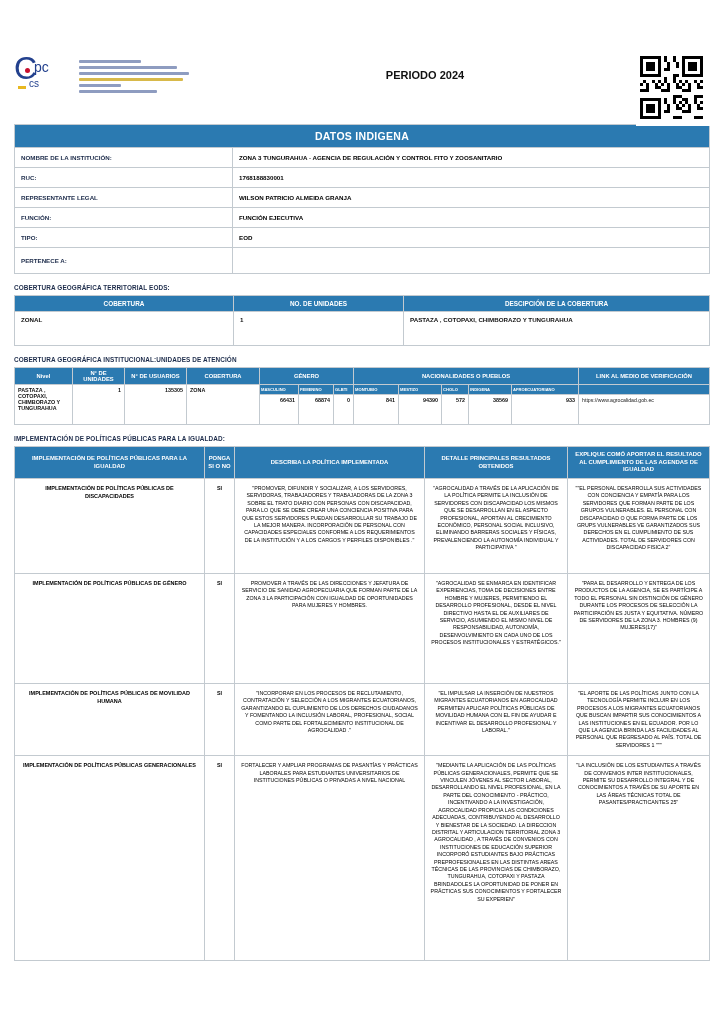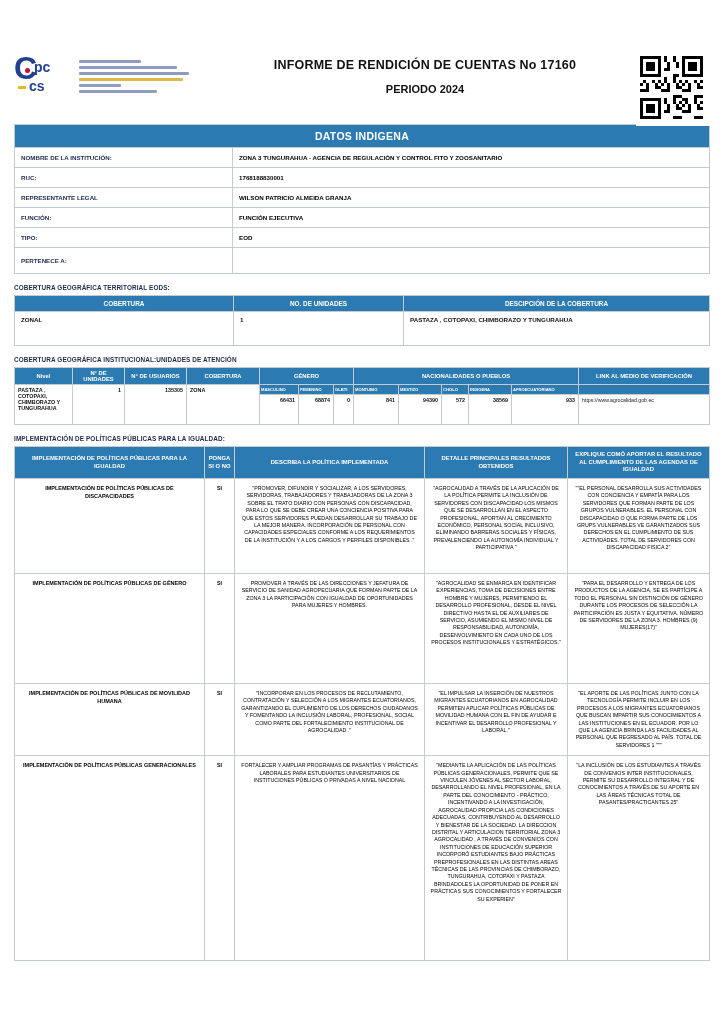--- a/index.html
+++ b/index.html
@@ -6,24 +6,24 @@
   html,body { background:#e9e9e9; }
   body { font-family: "Liberation Sans", sans-serif; }
   .page {
     position: relative; width: 724px; height: 1024px;
     background: #ffffff; margin: 0 auto; padding: 0 14px;
     overflow: hidden; color:#111;
   }
   
   .hdr { display: flex; align-items: flex-start; padding-top: 52px; height: 124px; }
   .logo { display: flex; width: 200px; gap: 7px; }
-  .logo-mark { position: relative; width: 58px; height: 54px; font-weight: bold; }
+  .logo-mark { position: relative; width: 58px; height: 54px; font-weight: normal; }
   .lc  { position:absolute; left:0; top:0;  font-size:32px; color:#23418e; line-height:1; }
   .lpc { position:absolute; left:20px; top:7px;  font-size:14px; color:#23418e; }
-  .lcs { position:absolute; left:15px; top:26px; font-size:14px; color:#23418e; }
+  .lcs { position:absolute; left:15px; top:26px; font-size:10px; color:#23418e; }
   .ldot{ position:absolute; left:11px; top:16px; width:5px; height:5px; border-radius:50%; background:#c8102e; }
   .lyel{ position:absolute; left:4px;  top:34px; width:8px; height:3px; background:#e8b820; }
   .logo-lines { padding-top: 8px; width: 120px; }
   .ll { height:3px; background:#8e9cc0; margin-bottom:3px; border-radius:1px; }
   .ll.w1{width:62px}.ll.w2{width:98px}.ll.w3{width:110px}
   .ll.w4{width:104px; background:#d8b94a}.ll.w5{width:42px}.ll.w6{width:78px}
   .titlebox { flex:1; text-align:center; padding-top:6px; }
   .rep-title { font-size:12.5px; font-weight:bold; letter-spacing:.2px; }
   .rep-period{ font-size:11px; font-weight:600; margin-top:11px; }
   
@@ -79,21 +79,20 @@
       <div class="logo-lines">
         <div class="ll w1"></div>
           <div class="ll w2"></div>
           <div class="ll w3"></div>
         <div class="ll w4"></div>
           <div class="ll w5"></div>
           <div class="ll w6"></div>
       </div>
     </div>
     <div class="titlebox">
-      <div class="rep-title">INFORME DE RENDICIÓN DE CUENTAS No 17160</div>
       <div class="rep-period">PERIODO 2024</div>
     </div>
     <div class="qr">
       <div class="qr-grid">
         <span class="qf tl"></span>
         <span class="qf tr"></span>
         <span class="qf bl"></span>
       <i style="left:24px;top:0px"></i>
           <i style="left:33px;top:0px"></i>
           <i style="left:24px;top:3px"></i>

